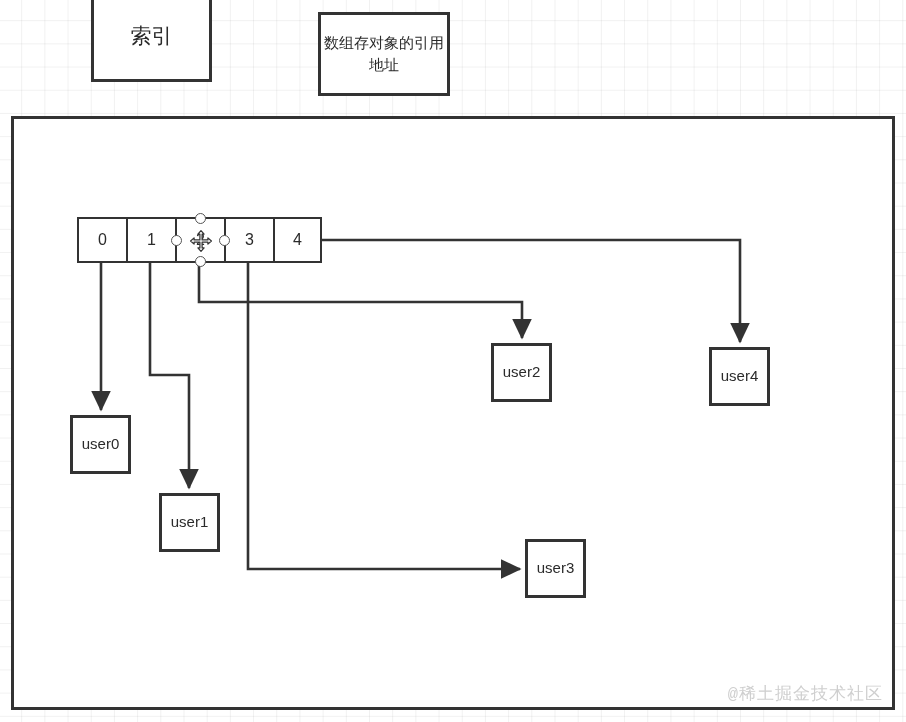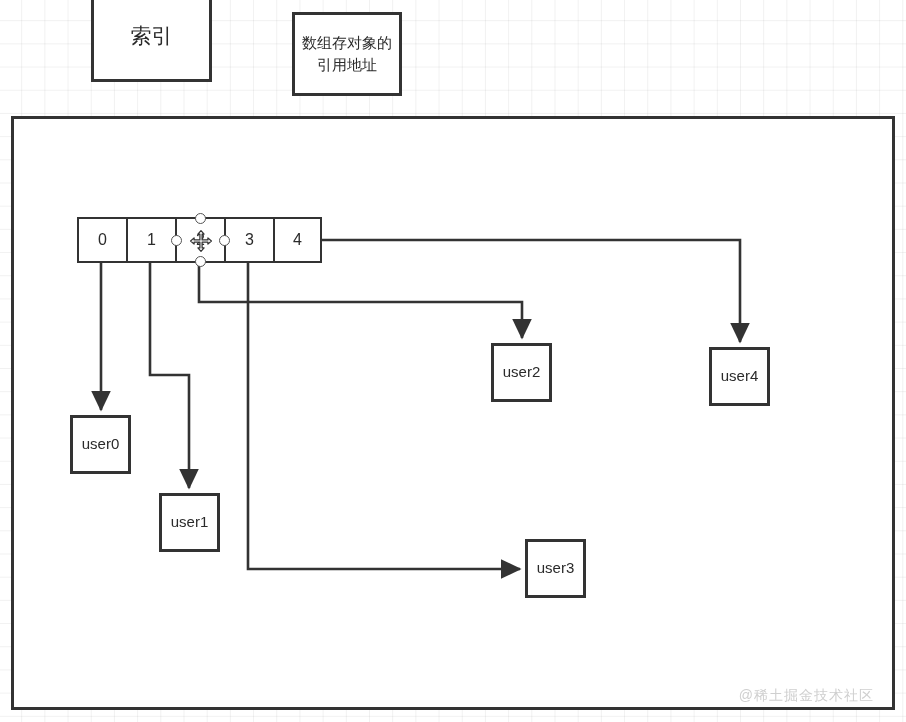--- a/index.html
+++ b/index.html
@@ -53,23 +53,23 @@
     line-height: 1.45;
   }
   #note-index {
     left: 91px;
     top: -9px;
     width: 121px;
     height: 91px;
     font-size: 21px;
   }
   #note-ref {
-    left: 292px;
+    left: 318px;
     top: 12px;
-    width: 110px;
+    width: 132px;
     height: 84px;
     font-size: 15px;
   }
   
   #connectors {
     position: absolute;
     left: 0; top: 0;
     width: 906px; height: 722px;
     pointer-events: none;
   }
@@ -142,26 +142,27 @@
     color: #2b2b2b;
     line-height: 1.35;
   }
   #user-0 { left: 70px;  top: 415px; }
   #user-1 { left: 159px; top: 493px; }
   #user-2 { left: 491px; top: 343px; }
   #user-3 { left: 525px; top: 539px; }
   #user-4 { left: 709px; top: 347px; }
   #watermark {
     position: absolute;
-    right: 32px;
+    right: 23px;
     bottom: 17px;
-    font-size: 14px;
+    font-size: 17px;
     color: #cfcfcf;
     letter-spacing: 1px;
     user-select: none;
+    font-family: Liberation Mono, monospace;
   }
 </style>
 </head>
 <body>
 
 <div id="stage">
 
   <div id="grid-bg"></div>
 
   <div id="canvas-panel"></div>

